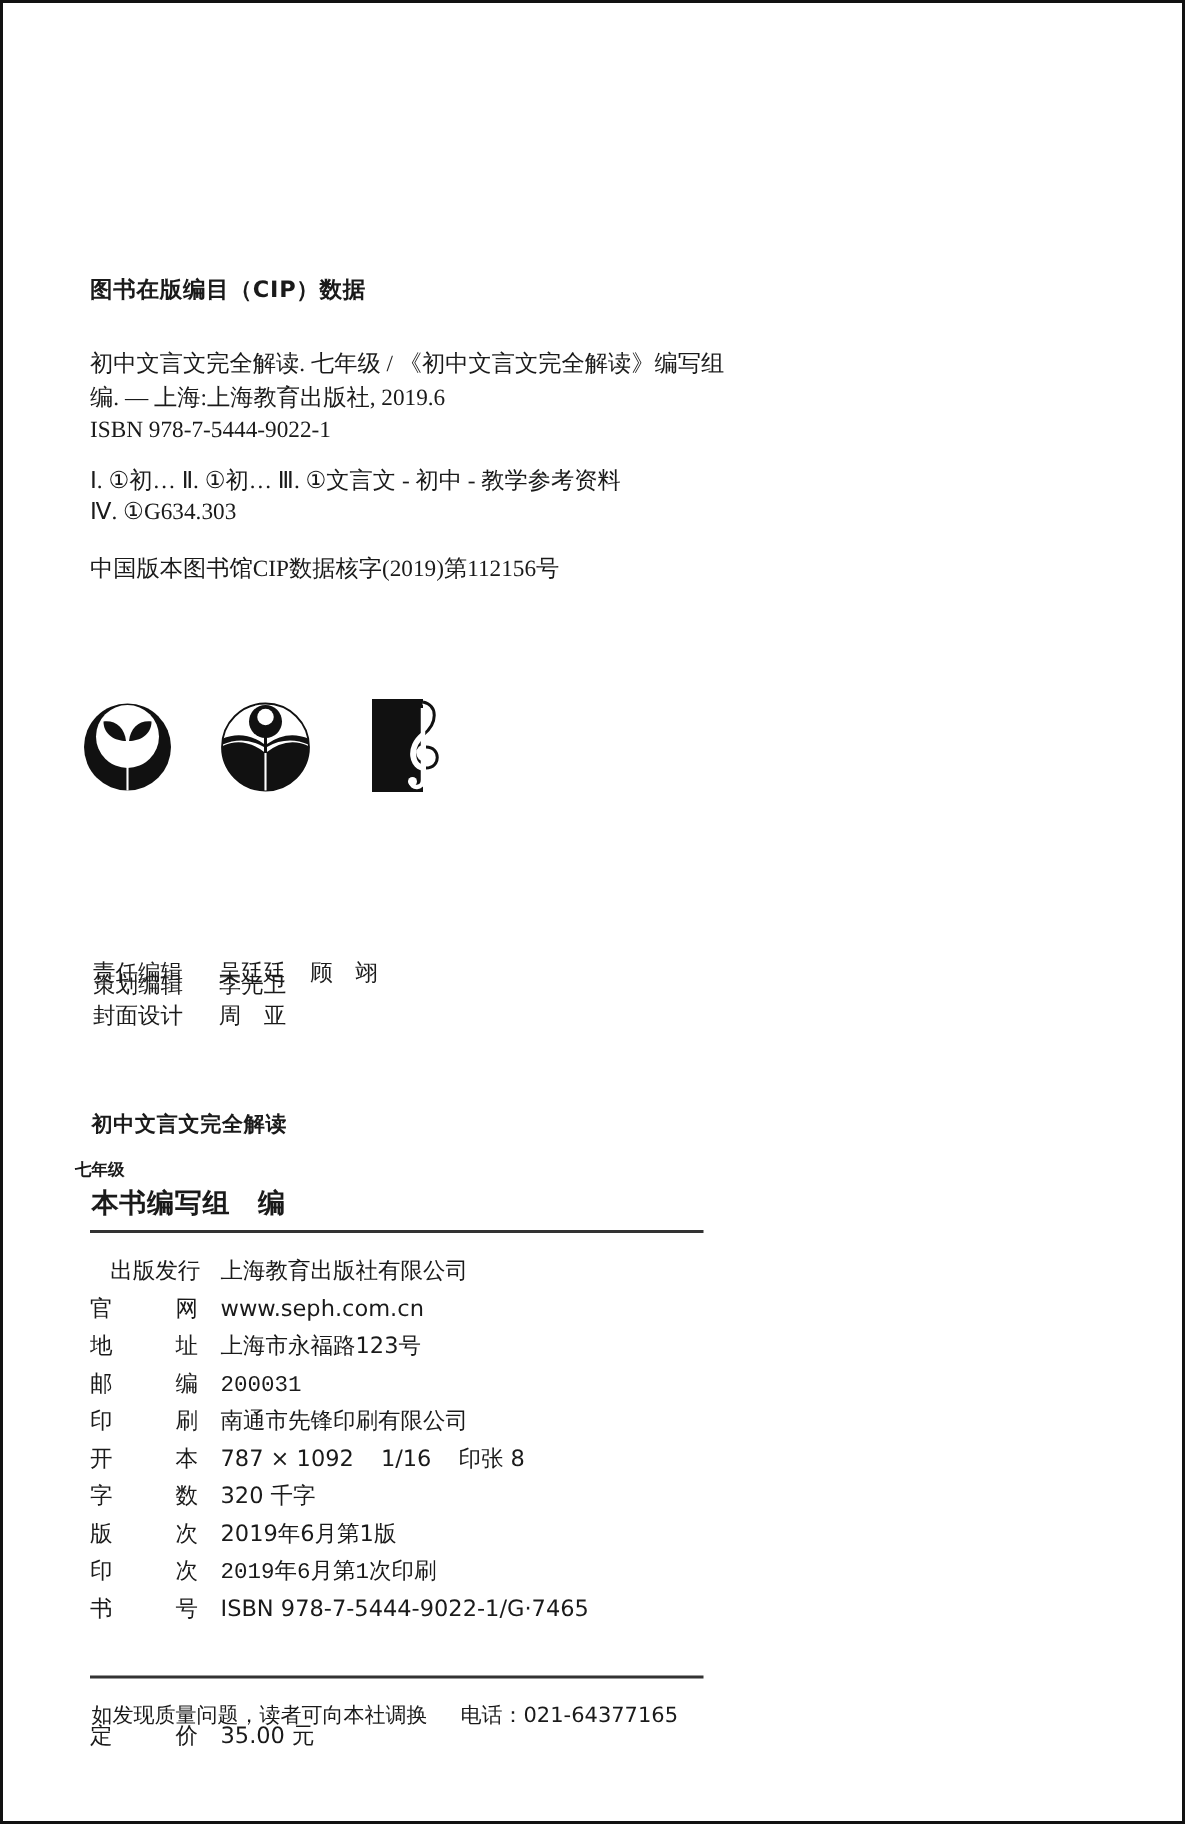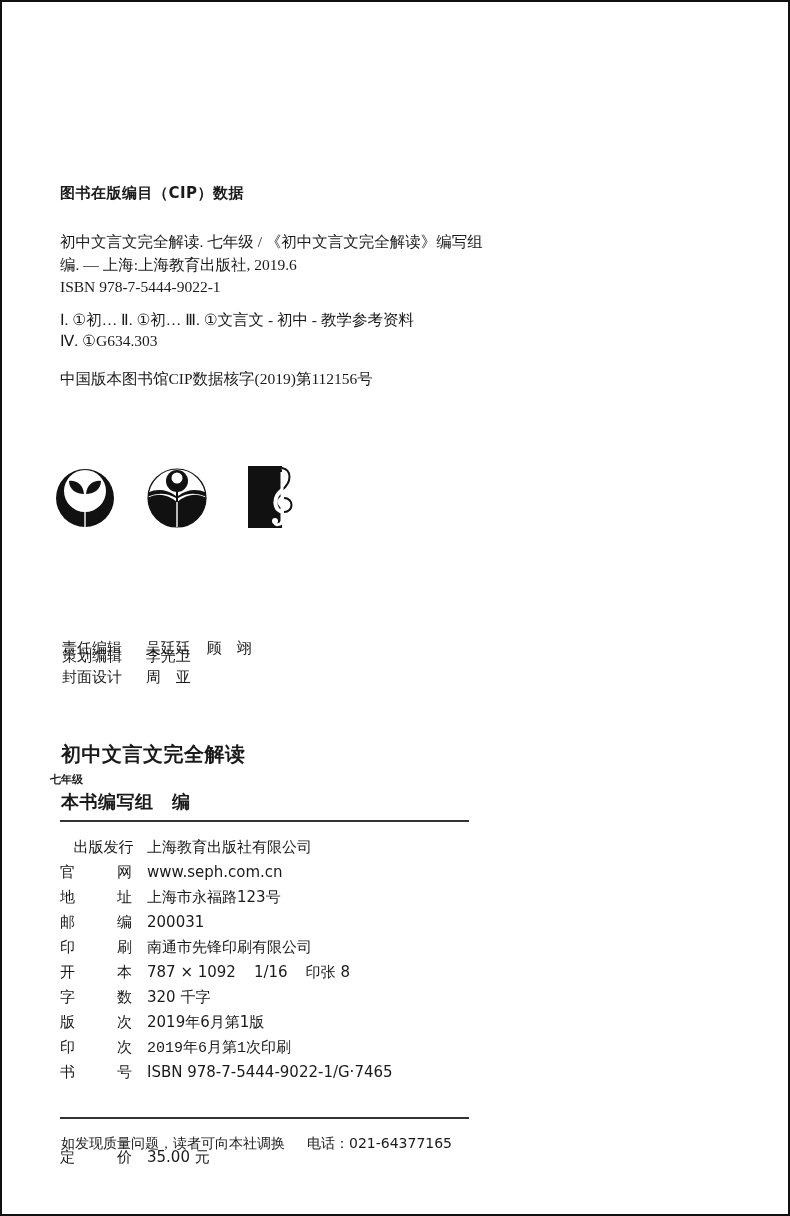--- a/index.html
+++ b/index.html
@@ -12,21 +12,21 @@
 
     .cip-heading { left: 60px; top: 184px; font-size: 15px; font-weight: bold; font-family: "DejaVu Sans", sans-serif; letter-spacing: 0.5px; }
     .cip-line { left: 60px; font-size: 15.5px; font-family: "Liberation Serif", serif; }
 
     .logo { position: absolute; }
 
     .credit-row { position: absolute; left: 62px; font-size: 15px; font-family: "Liberation Serif", serif; }
     .credit-row .role { display: inline-block; width: 80px; }
     .credit-row .names span { margin-right: 16px; }
 
-    .book-title { left: 61px; top: 741px; font-size: 20px; font-weight: bold; font-family: "DejaVu Serif", serif; letter-spacing: 0.5px; }
+    .book-title { left: 61px; top: 741px; font-size: 14px; font-weight: bold; font-family: "DejaVu Serif", serif; letter-spacing: 0.5px; }
     .book-sub { left: 50px; top: 772px; font-size: 11px; font-weight: bold; font-family: "DejaVu Serif", serif; }
     .book-author { left: 61px; top: 790px; font-size: 18px; font-weight: bold; font-family: "DejaVu Serif", serif; letter-spacing: 0.5px; }
 
     .rule { position: absolute; left: 60px; width: 409px; height: 2px; background: #333; }
 
     .info-row { position: absolute; left: 60px; font-size: 15px; font-family: "DejaVu Sans", "Liberation Sans", sans-serif; }
     .info-row .lbl { display: inline-block; width: 30px; }
     .info-row .lbl2 { display: inline-block; width: 30px; }
     .info-row .lblwide { display: inline-block; width: 87px; }
     .info-row .val { display: inline-block; }
@@ -115,21 +115,21 @@
 
 <div class="info-row" style="top:838px;text-align:center;">
   <span class="lblwide">出版发行</span><span class="val">上海教育出版社有限公司</span>
 </div>
 <div class="info-row" style="top:863px;">
   <span class="lbl">官</span><span class="lbl2" style="margin-left:27px;">网</span><span class="val">www.seph.com.cn</span>
 </div>
 <div class="info-row" style="top:888px;">
   <span class="lbl">地</span><span class="lbl2" style="margin-left:27px;">址</span><span class="val">上海市永福路123号</span>
 </div>
-<div class="info-row" style="top:913px;">
+<div class="info-row" style="top:913px;font-family:Liberation Mono, monospace;">
   <span class="lbl">邮</span><span class="lbl2" style="margin-left:27px;">编</span><span class="val">200031</span>
 </div>
 <div class="info-row" style="top:938px;">
   <span class="lbl">印</span><span class="lbl2" style="margin-left:27px;">刷</span><span class="val">南通市先锋印刷有限公司</span>
 </div>
 <div class="info-row" style="top:963px;">
   <span class="lbl">开</span><span class="lbl2" style="margin-left:27px;">本</span><span class="val"><span>787 × 1092</span><span class="gap"></span><span>1/16</span><span class="gap"></span><span>印张 8</span></span>
 </div>
 <div class="info-row" style="top:988px;">
   <span class="lbl">字</span><span class="lbl2" style="margin-left:27px;">数</span><span class="val">320 千字</span>

